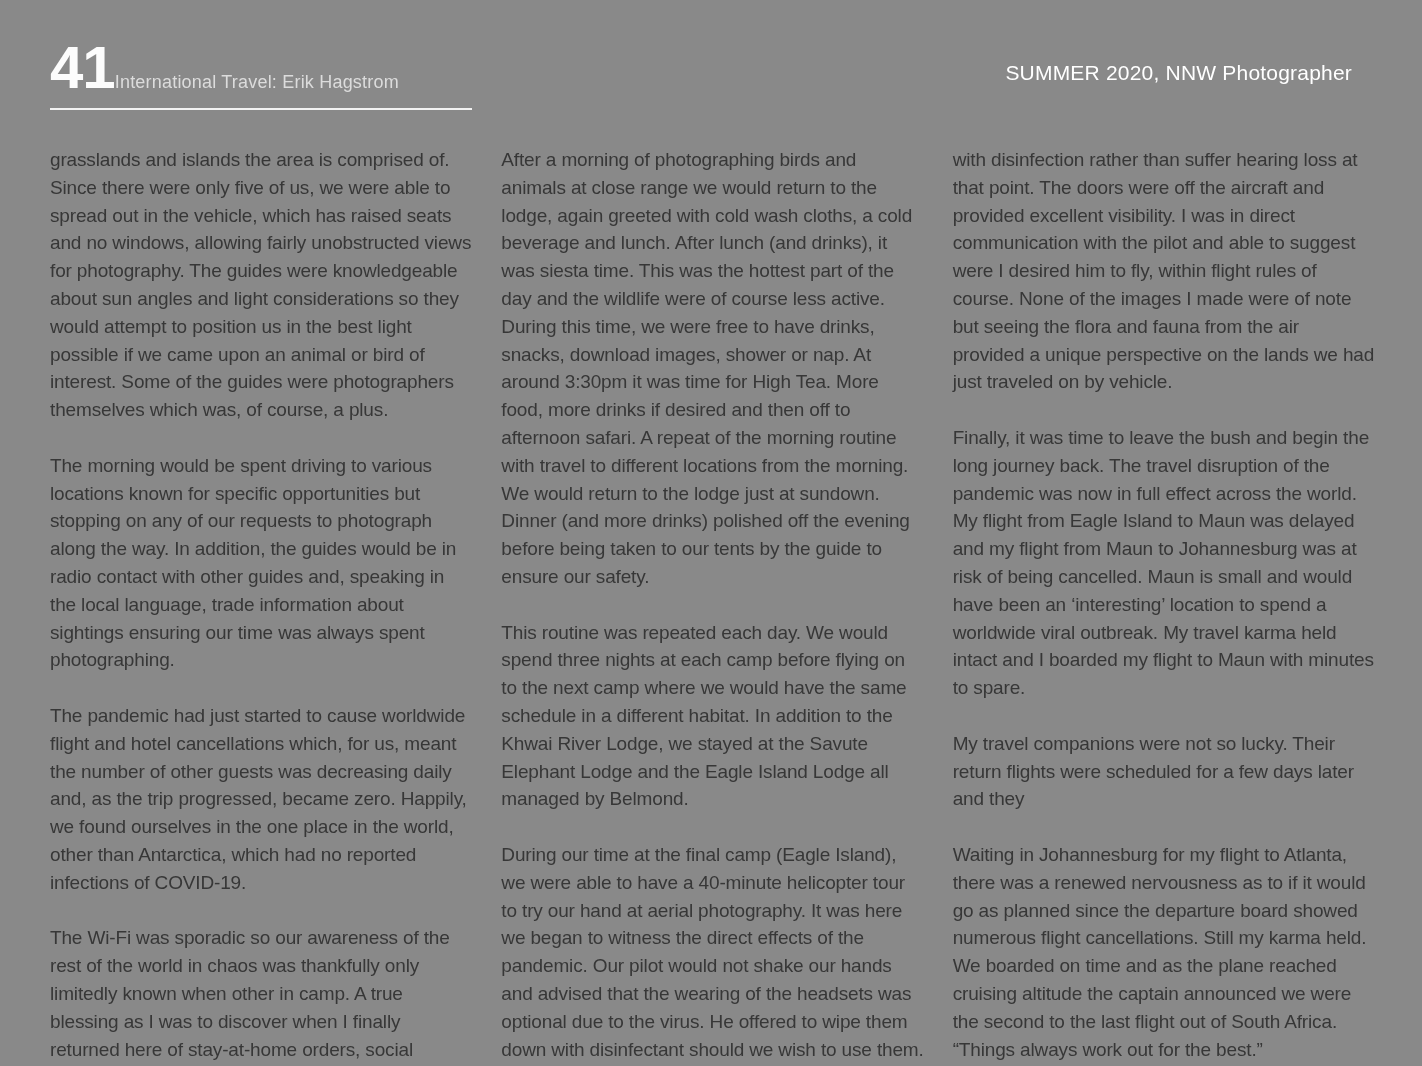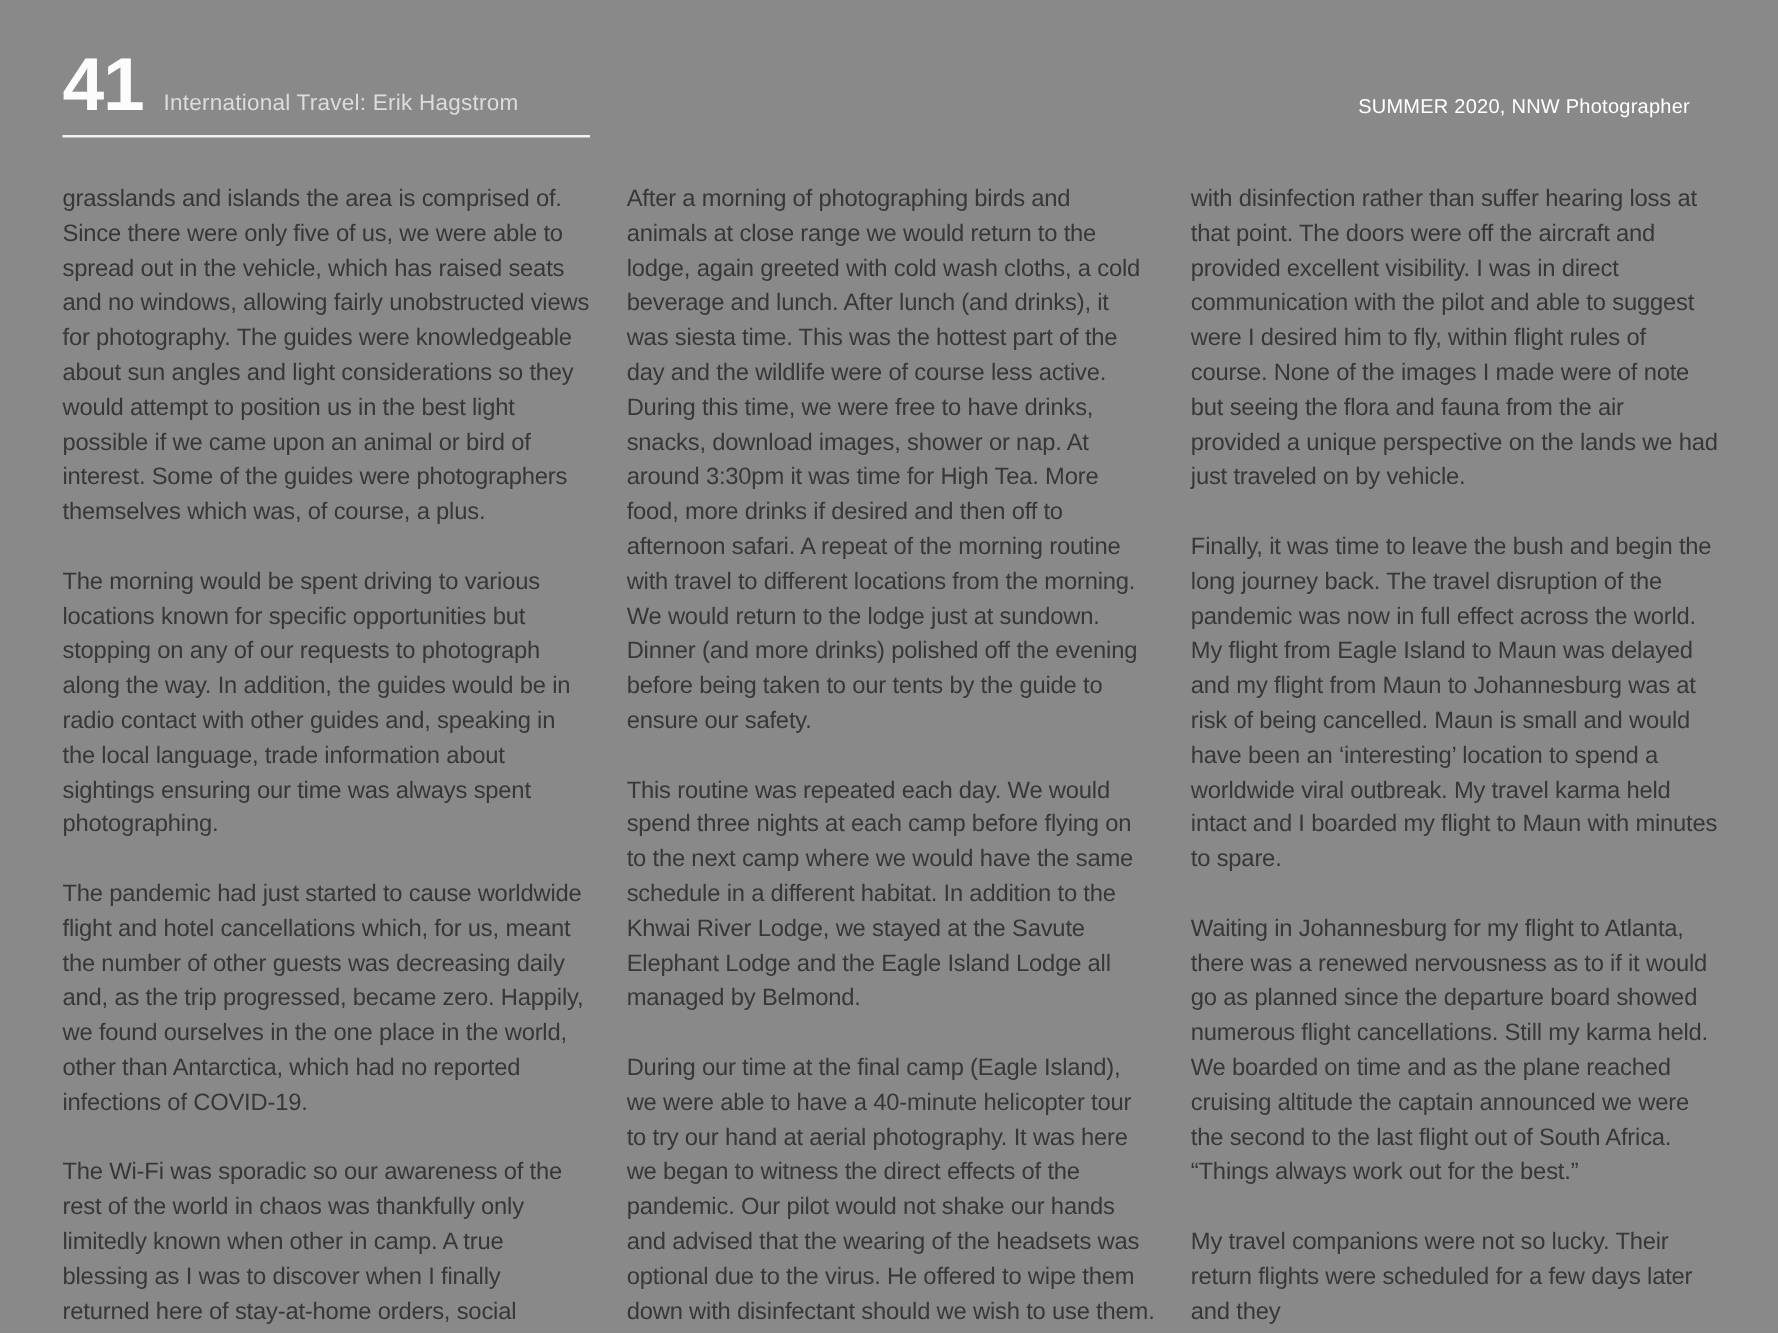--- a/index.html
+++ b/index.html
@@ -19,41 +19,40 @@
   
   .masthead {
     position: absolute;
     left: 50px;
     top: 38px;
     width: 422px;
     border-bottom: 2px solid #f2f2f2;
     padding-bottom: 10px;
     display: flex;
     align-items: baseline;
-    gap: 16px;
   }
   .page-num {
     font-size: 60px;
     font-weight: 700;
     color: #fcfcfc;
     line-height: 1;
     letter-spacing: -1px;
   }
   .page-title {
     font-size: 18px;
     font-weight: 300;
     color: #dcdcdc;
     letter-spacing: 0.2px;
     white-space: nowrap;
   }
   .issue-label {
     position: absolute;
-    top: 77px;
+    top: 61px;
     right: 70px;
-    font-size: 16px;
+    font-size: 21px;
     font-weight: 400;
     color: #ffffff;
     letter-spacing: 0.2px;
     text-align: center;
   }
 
   
   .columns {
     position: absolute;
     left: 50px;
@@ -95,18 +94,18 @@
 
     <div class="col">
       <p>After a morning of photographing birds and animals at close range we would return to the lodge, again greeted with cold wash cloths, a cold beverage and lunch. After lunch (and drinks), it was siesta time. This was the hottest part of the day and the wildlife were of course less active. During this time, we were free to have drinks, snacks, download images, shower or nap. At around 3:30pm it was time for High Tea. More food, more drinks if desired and then off to afternoon safari. A repeat of the morning routine with travel to different locations from the morning. We would return to the lodge just at sundown. Dinner (and more drinks) polished off the evening before being taken to our tents by the guide to ensure our safety.</p>
       <p>This routine was repeated each day. We would spend three nights at each camp before flying on to the next camp where we would have the same schedule in a different habitat. In addition to the Khwai River Lodge, we stayed at the Savute Elephant Lodge and the Eagle Island Lodge all managed by Belmond.</p>
       <p>During our time at the final camp (Eagle Island), we were able to have a 40-minute helicopter tour to try our hand at aerial photography. It was here we began to witness the direct effects of the pandemic. Our pilot would not shake our hands and advised that the wearing of the headsets was optional due to the virus. He offered to wipe them down with disinfectant should we wish to use them. I figured it was better to gamble</p>
     </div>
 
     <div class="col">
       <p>with disinfection rather than suffer hearing loss at that point. The doors were off the aircraft and provided excellent visibility. I was in direct communication with the pilot and able to suggest were I desired him to fly, within flight rules of course. None of the images I made were of note but seeing the flora and fauna from the air provided a unique perspective on the lands we had just traveled on by vehicle.</p>
       <p>Finally, it was time to leave the bush and begin the long journey back. The travel disruption of the pandemic was now in full effect across the world. My flight from Eagle Island to Maun was delayed and my flight from Maun to Johannesburg was at risk of being cancelled.  Maun is small and would have been an ‘interesting’ location to spend a worldwide viral outbreak. My travel karma held intact and I boarded my flight to Maun with minutes to spare.</p>
+      <p>My travel companions were not so lucky. Their return flights were scheduled for a few days later and they</p>
       <p>Waiting in Johannesburg for my flight to Atlanta, there was a renewed nervousness as to if it would go as planned since the departure board showed numerous flight cancellations. Still my karma held. We boarded on time and as the plane reached cruising altitude the captain announced we were the second to the last flight out of South Africa. “Things always work out for the best.”</p>
-      <p>My travel companions were not so lucky. Their return flights were scheduled for a few days later and they</p>
     </div>
 
   </div>
 </div>
 
 </body></html>

